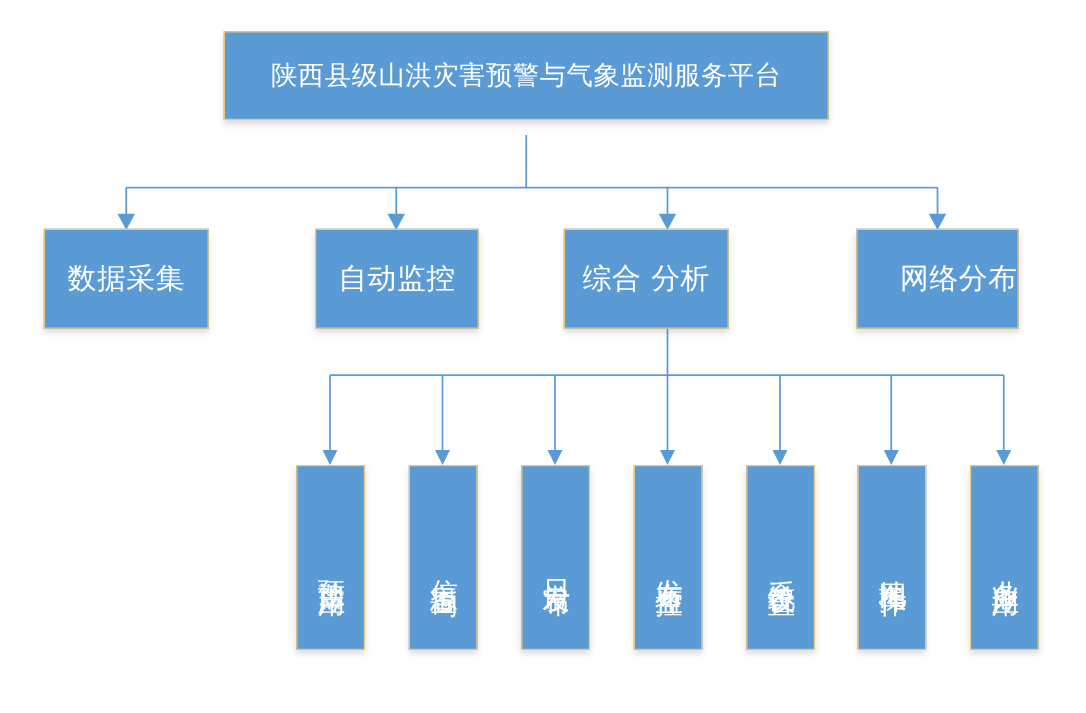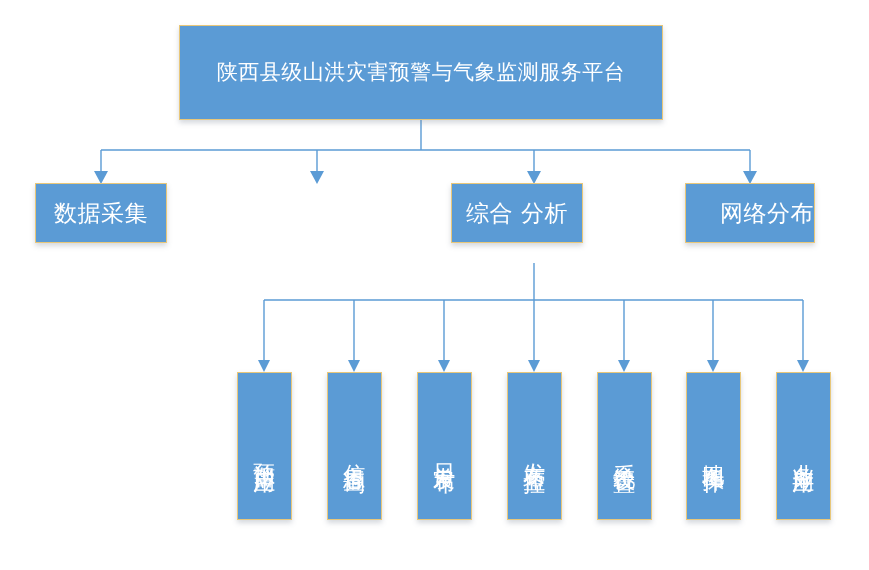--- a/index.html
+++ b/index.html
@@ -28,26 +28,26 @@
     justify-content: center;
     text-align: center;
     box-shadow: 0 3px 5px rgba(120,130,145,0.30);
     letter-spacing: 0.5px;
     line-height: 1.15;
   }
   .node-root {
     left: 179px;
     top: 25px;
     width: 484px;
-    height: 95px;
+    height: 71px;
     font-size: 21px;
   }
   .node-l2 {
     top: 183px;
-    height: 60px;
+    height: 80px;
     font-size: 23px;
   }
   .node-l2.n1 { left: 35px;  width: 132px; }
   .node-l2.n2 { left: 252px; width: 131px; }
   .node-l2.n3 { left: 451px; width: 132px; }
   .node-l2.n4 { left: 685px; width: 130px; justify-content: flex-end; }
 
   .node-leaf {
     top: 372px;
     width: 55px;
@@ -120,20 +120,23 @@
     <polygon class="arrowhead" points="797,360 809,360 803,372"></polygon>
   </svg>
 
   <div class="node node-root">
     <span>陕西县级山洪灾害预警与气象监测服务平台</span>
   </div>
 
   <div class="node node-l2 n1">
     <span>数据采集</span>
   </div>
+  <div class="node node-l2 n2">
+    <span>自动监控</span>
+  </div>
   <div class="node node-l2 n3">
     <span>综合 分析</span>
   </div>
   <div class="node node-l2 n4">
     <span>网络分布</span>
   </div>
 
   <div class="node node-leaf" style="left:237px">
     <span class="leaf-text">预警应用</span>
   </div>

